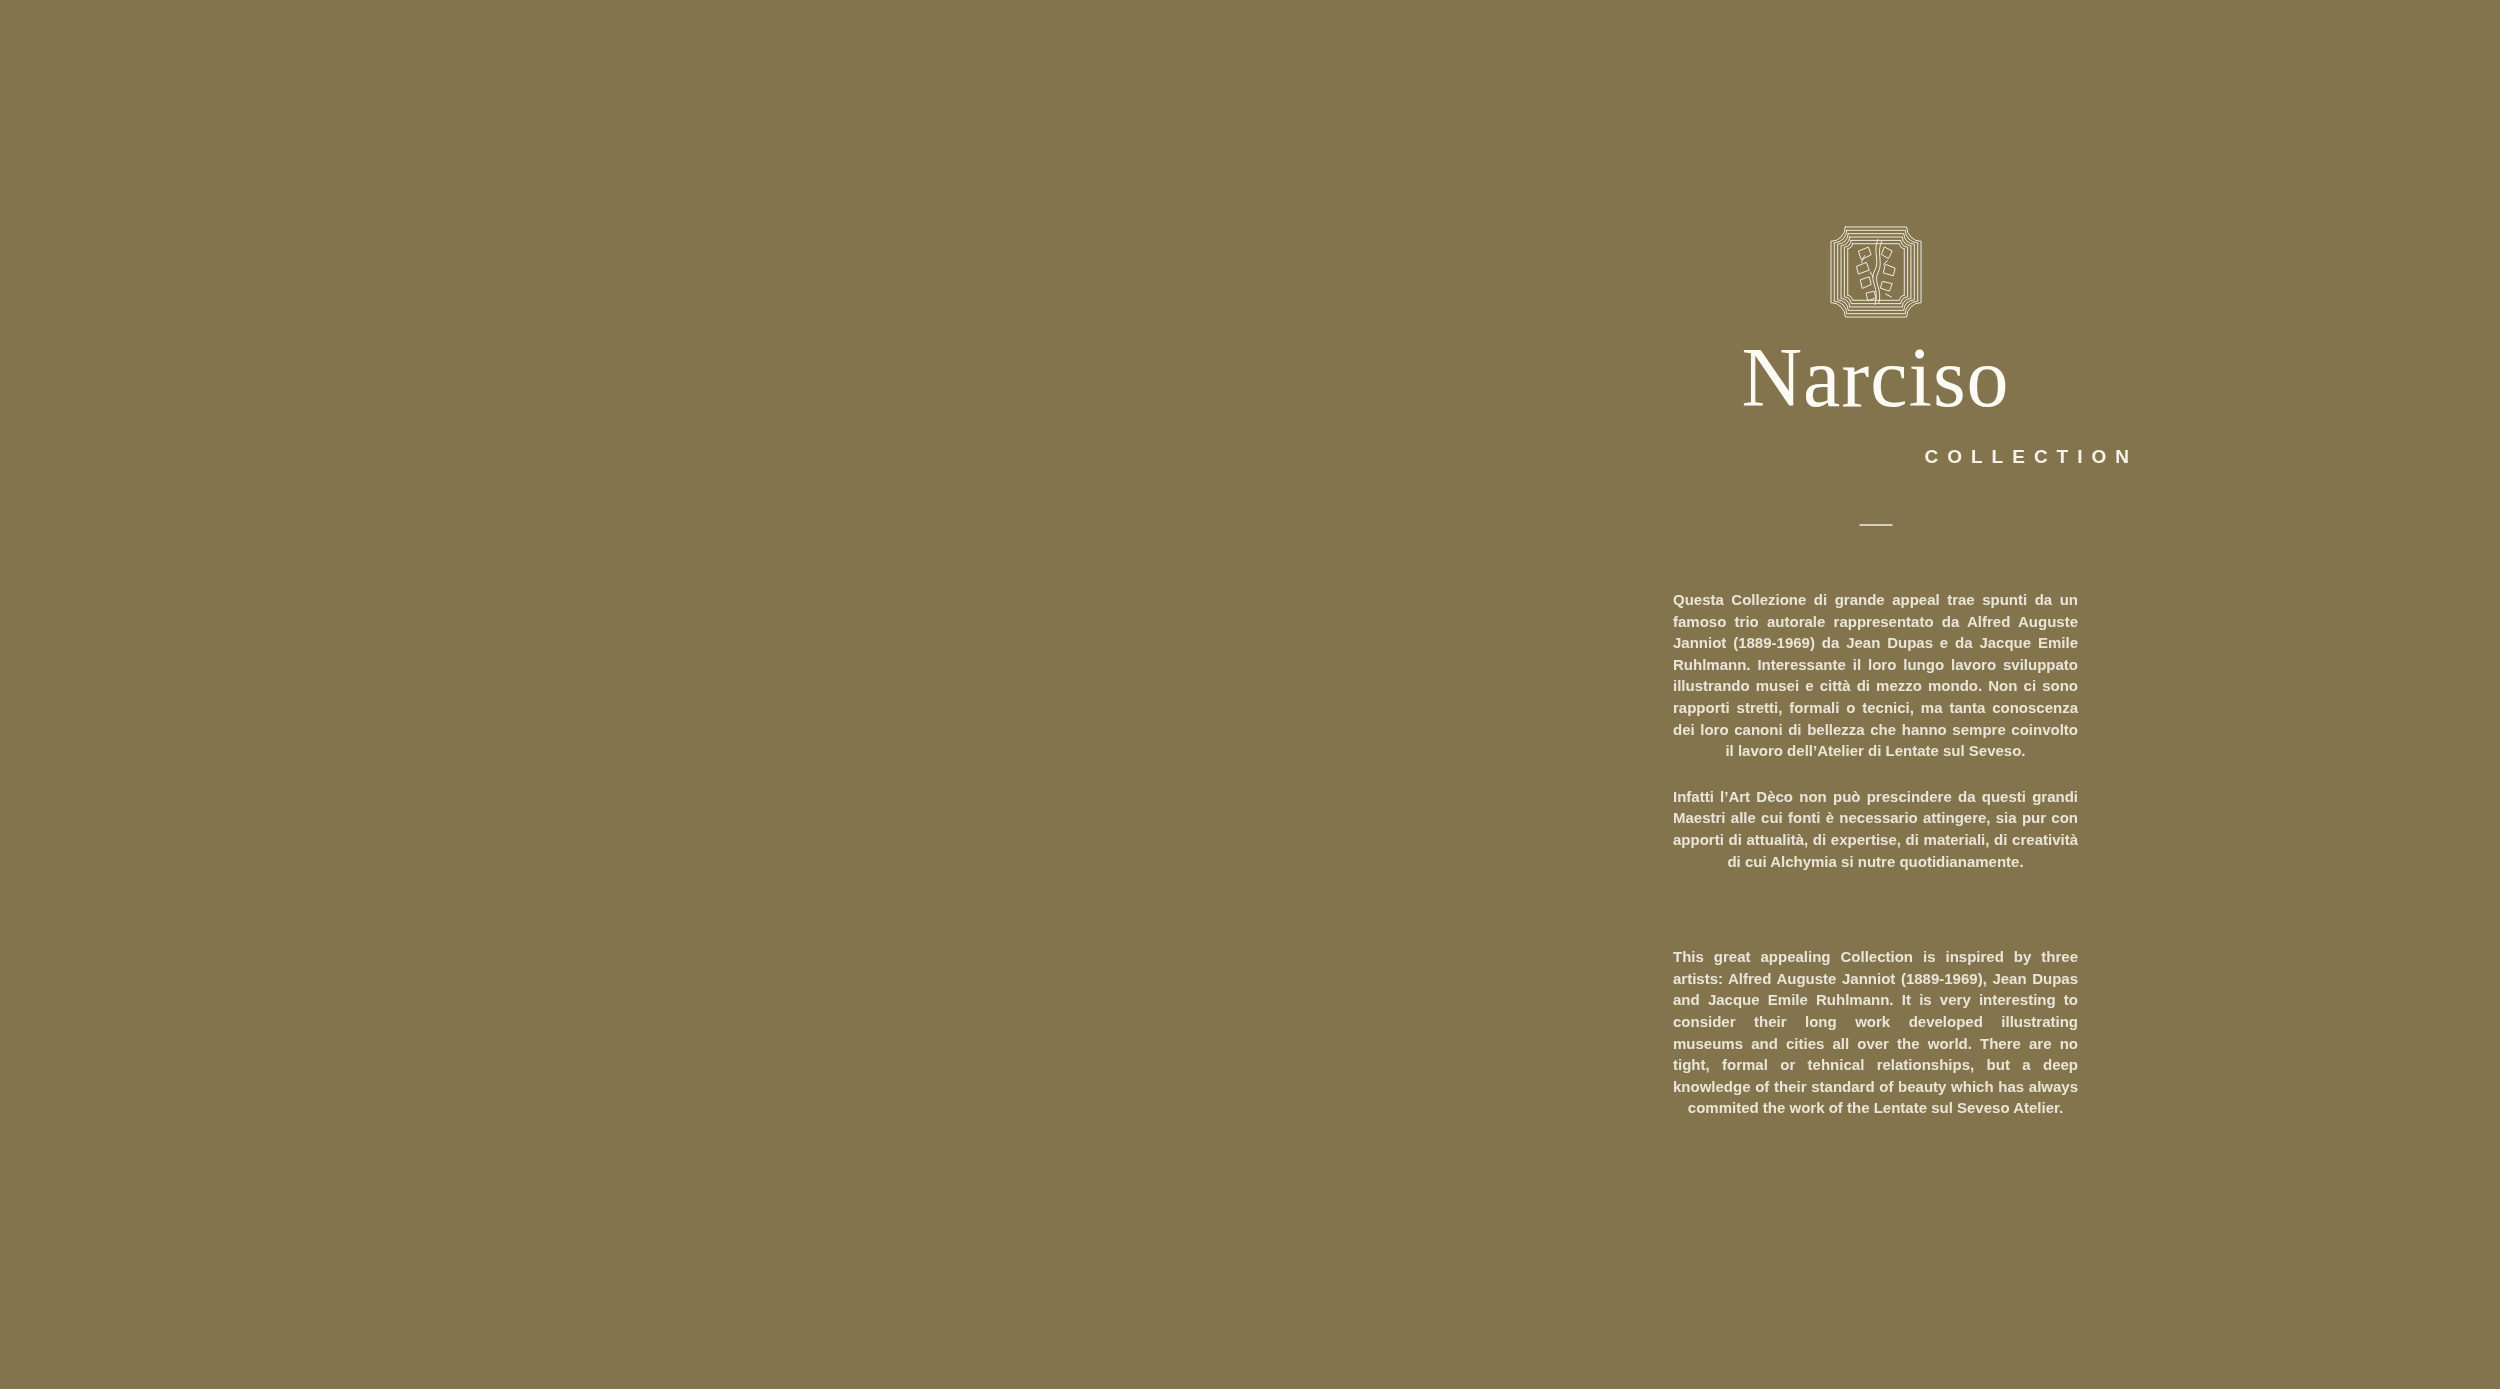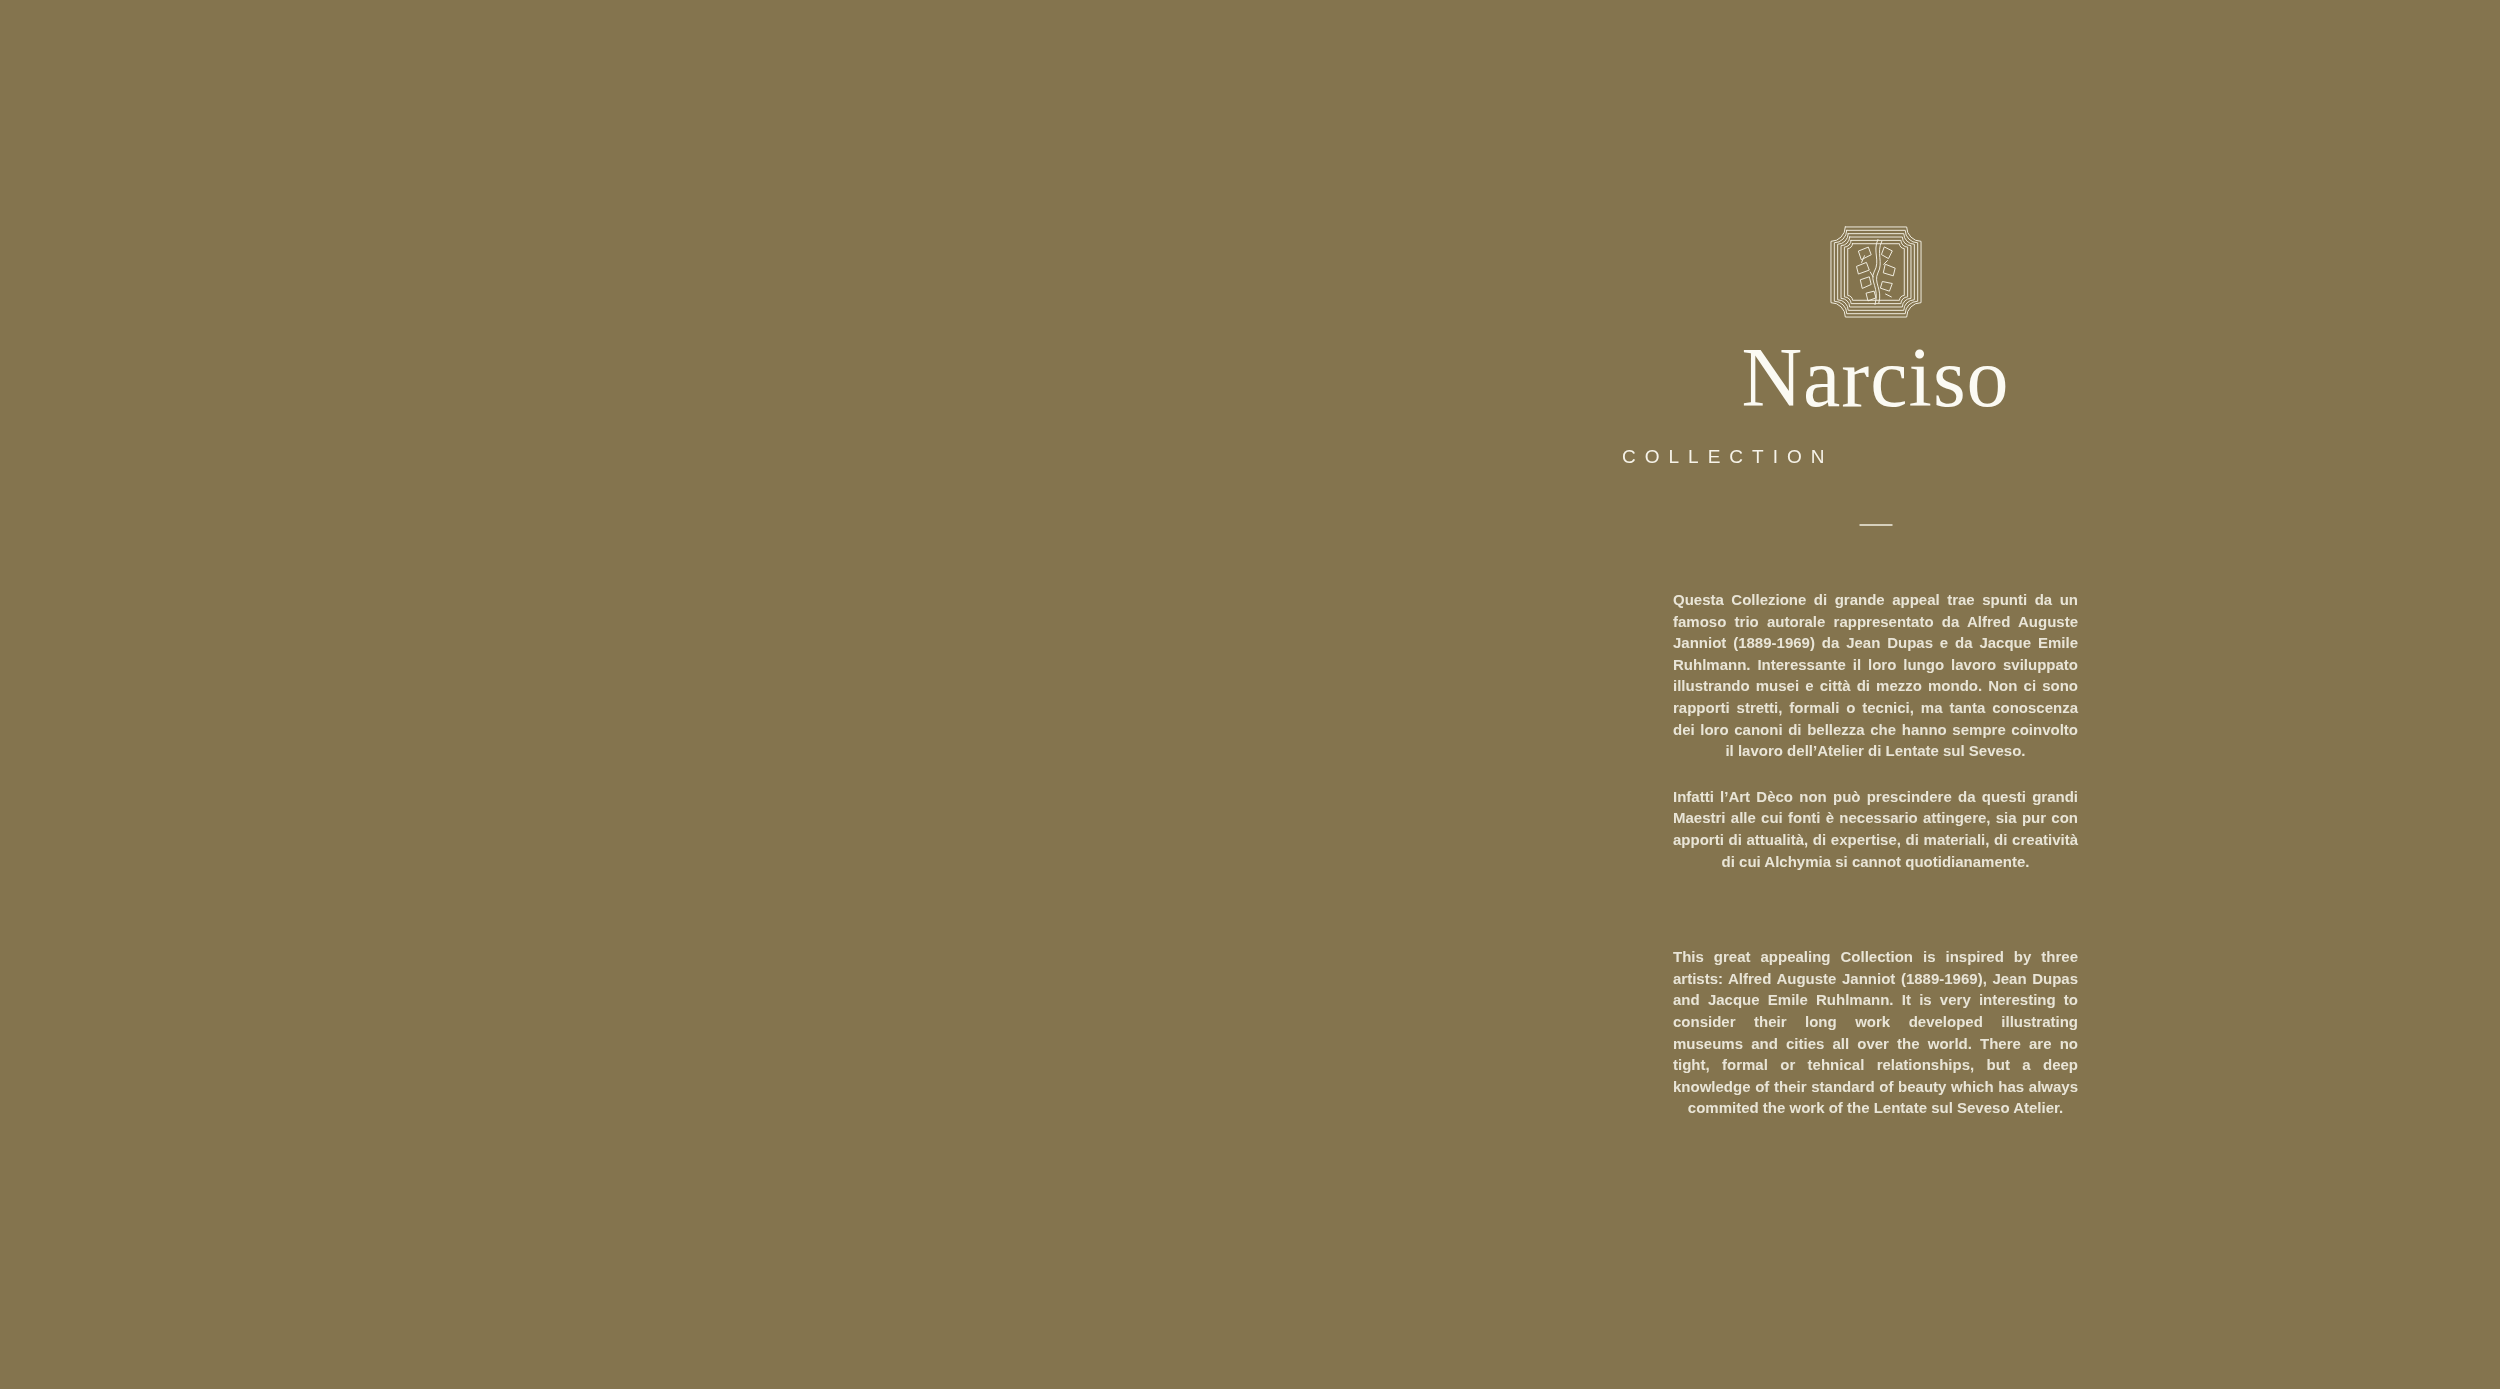--- a/index.html
+++ b/index.html
@@ -31,23 +31,23 @@
     font-family:"Liberation Serif", serif;
     font-weight:400;
     font-size:84px;
     line-height:1;
     letter-spacing:1px;
     color: var(--title-text, #FBFAF3);
   }
   .subtitle {
     position:absolute;
     top:446px; left:-60px; right:-60px;
-    text-align:left;
+    text-align:right;
     font-size:19px;
-    font-weight:400;
+    font-weight:700;
     letter-spacing:9px;
     text-indent:9px;
     color: var(--subtitle-text, #F6F3E9);
   }
   .divider {
     position:absolute;
     top:524px; left:50%;
     transform:translateX(-50%);
     width:33px; height:2px;
     background: var(--divider, #D6D0BC);
@@ -99,18 +99,18 @@
     </div>
 
     <h1 class="title">Narciso</h1>
 
     <div class="subtitle">COLLECTION</div>
 
     <div class="divider"></div>
 
     <div class="textblock">
       <p>Questa Collezione di grande appeal trae spunti da un famoso trio autorale rappresentato da Alfred Auguste Janniot (1889-1969) da Jean Dupas e da Jacque Emile Ruhlmann. Interessante il loro lungo lavoro sviluppato illustrando musei e città di mezzo mondo. Non ci sono rapporti stretti, formali o tecnici, ma tanta conoscenza dei loro canoni di bellezza che hanno sempre coinvolto il lavoro dell’Atelier di Lentate sul Seveso.</p>
-      <p>Infatti l’Art Dèco non può prescindere da questi grandi Maestri alle cui fonti è necessario attingere, sia pur con apporti di attualità, di expertise, di materiali, di creatività di cui Alchymia si cannot quotidianamente.</p>
+      <p>Infatti l’Art Dèco non può prescindere da questi grandi Maestri alle cui fonti è necessario attingere, sia pur con apporti di attualità, di expertise, di materiali, di creatività di cui Alchymia si nutre quotidianamente.</p>
       <p class="lang-break">This great appealing Collection is inspired by three artists: Alfred Auguste Janniot (1889-1969), Jean Dupas and Jacque Emile Ruhlmann. It is very interesting to consider their long work developed illustrating museums and cities all over the world. There are no tight, formal or tehnical relationships, but a deep knowledge of their standard of beauty which has always commited the work of the Lentate sul Seveso Atelier.</p>
     </div>
 
   </div>
 </div>
 
 </body></html>

